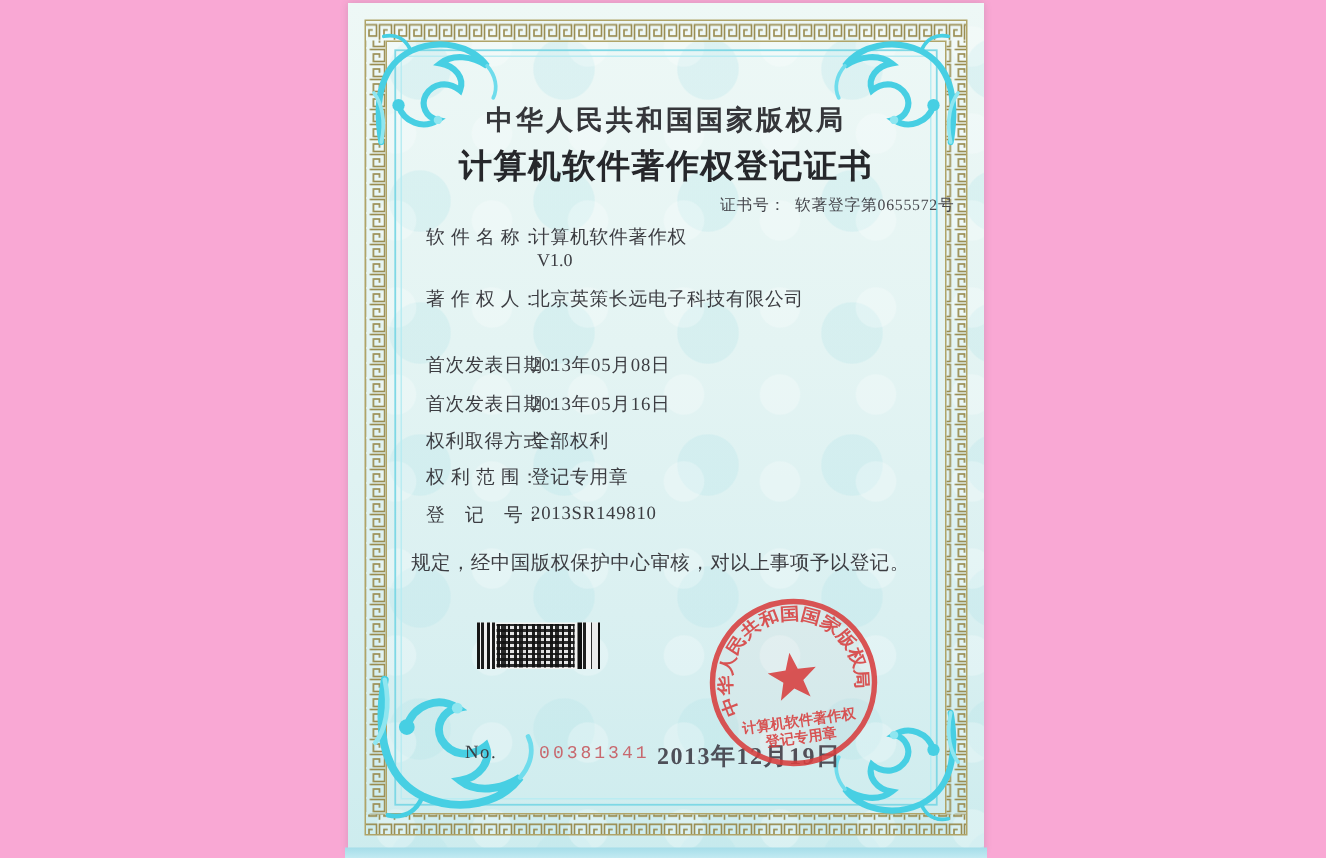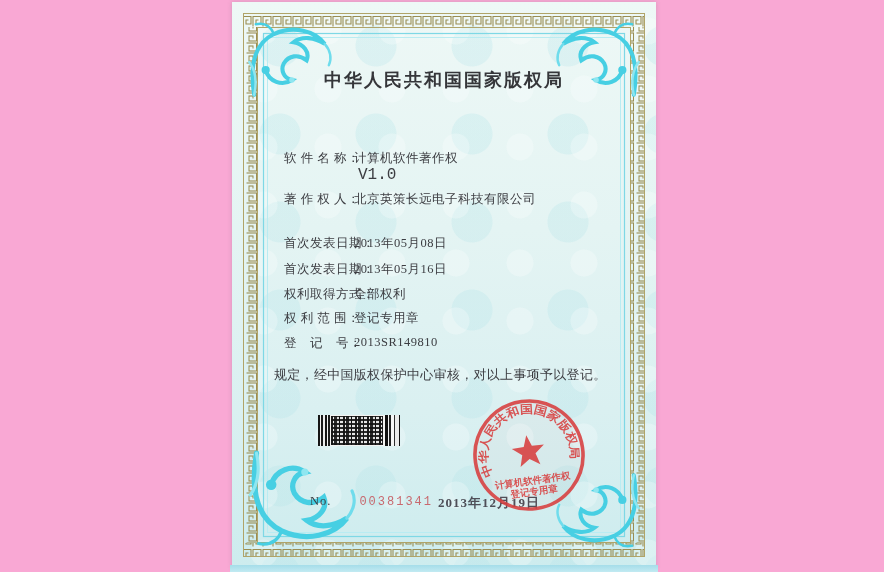--- a/index.html
+++ b/index.html
@@ -39,21 +39,21 @@
     color:#26272b;font-weight:700;
   }
   .cert-no{
     position:absolute;left:248px;top:128px;
     font-size:10.5px;color:#45464c;letter-spacing:.5px;
   }
   .cert-no .lbl{margin-right:6px;}
   .frow{position:absolute;font-size:12.5px;color:#3c3d42;}
   .frow .lab{position:absolute;left:52px;white-space:nowrap;letter-spacing:.5px;}
   .frow .val{position:absolute;left:122px;white-space:nowrap;letter-spacing:.5px;}
-  .version{position:absolute;left:126px;font-size:16px;color:#3c3d42;font-family:Liberation Mono, monospace;}
+  .version{position:absolute;left:126px;font-size:12px;color:#3c3d42;}
   .statement{
     position:absolute;left:42px;top:360px;width:376px;
     font-size:13px;line-height:26px;color:#3c3d42;letter-spacing:.3px;
   }
   .statement .l1{text-indent:1.6em;}
 
   .barcode{position:absolute;left:86px;top:413px;width:82px;height:31px;background:#f3f3f1;}
   .barcode .bleft{position:absolute;left:0;top:0;bottom:0;width:12px;
     background:repeating-linear-gradient(90deg,#161616 0 2px,#f5f5f5 2px 3px,#1c1c1c 3px 5px,#ededed 5px 7px);}
   .barcode .bmid{position:absolute;left:13px;right:17px;top:1px;bottom:1px;background-color:#e8e8e6;
@@ -61,21 +61,21 @@
       repeating-linear-gradient(0deg, rgba(18,18,18,.88) 0 2px, rgba(0,0,0,0) 2px 4px),
       repeating-linear-gradient(90deg,#1d1d1d 0 2px,#ececec 2px 3px,#2a2a2a 3px 6px,#dcdcdc 6px 8px,#101010 8px 9px,#e6e6e6 9px 12px);}
   .barcode .bright{position:absolute;right:0;top:0;bottom:0;width:15px;
     background:repeating-linear-gradient(90deg,#101010 0 3px,#f2f2f2 3px 4px,#202020 4px 6px,#f7f7f7 6px 9px,#2e2e2e 9px 10px,#ebebeb 10px 14px);}
 
   .serial{position:absolute;left:78px;top:492px;font-size:12.5px;}
   .serial .no{color:#3b3e43;letter-spacing:1px;margin-right:0;}
   .serial .num{color:#c8686e;letter-spacing:2px;font-family:"Liberation Mono", monospace;font-size:12px;margin-left:28px;}
   .issue-date{
     position:absolute;left:206px;top:492px;
-    font-size:13px;font-weight:700;color:#4e4f58;letter-spacing:1px;
+    font-size:16px;font-weight:700;color:#4e4f58;letter-spacing:1px;
   }
   .stamp-svg{left:237px;top:393px;opacity:.88;}
 </style>
 </head>
 <body>
 
 <div class="canvas">
 
   <div class="paper">
 
@@ -107,20 +107,24 @@
       <rect x="31.5" y="31.5" width="361" height="503" fill="none" stroke="#7ed8e5" stroke-width="1.2"></rect>
       <rect x="35.5" y="35.5" width="353" height="495" fill="none" stroke="#b9ecf2" stroke-width="1"></rect>
 
       <use href="#fl" transform="translate(14,14) scale(0.82)"></use>
       <use href="#fl" transform="translate(410,14) scale(-0.82,0.82)"></use>
       <use href="#fl" transform="translate(14,552) scale(1.05,-1.05)"></use>
       <use href="#fl" transform="translate(410,552) scale(-0.82,-0.82)"></use>
     </svg>
 
     <div class="authority">中华人民共和国国家版权局</div>
+    <div class="cert-title">计算机软件著作权登记证书</div>
+    <div class="cert-no">
+      <span class="lbl">证书号：</span><span>软著登字第0655572号</span>
+    </div>
 
     <div class="frow" style="top:148px">
       <span class="lab">软 件 名 称：</span>
       <span class="val">计算机软件著作权</span>
     </div>
     <div class="version" style="top:164px">V1.0</div>
 
     <div class="frow" style="top:189px">
       <span class="lab">著 作 权 人：</span>
       <span class="val">北京英策长远电子科技有限公司</span>

